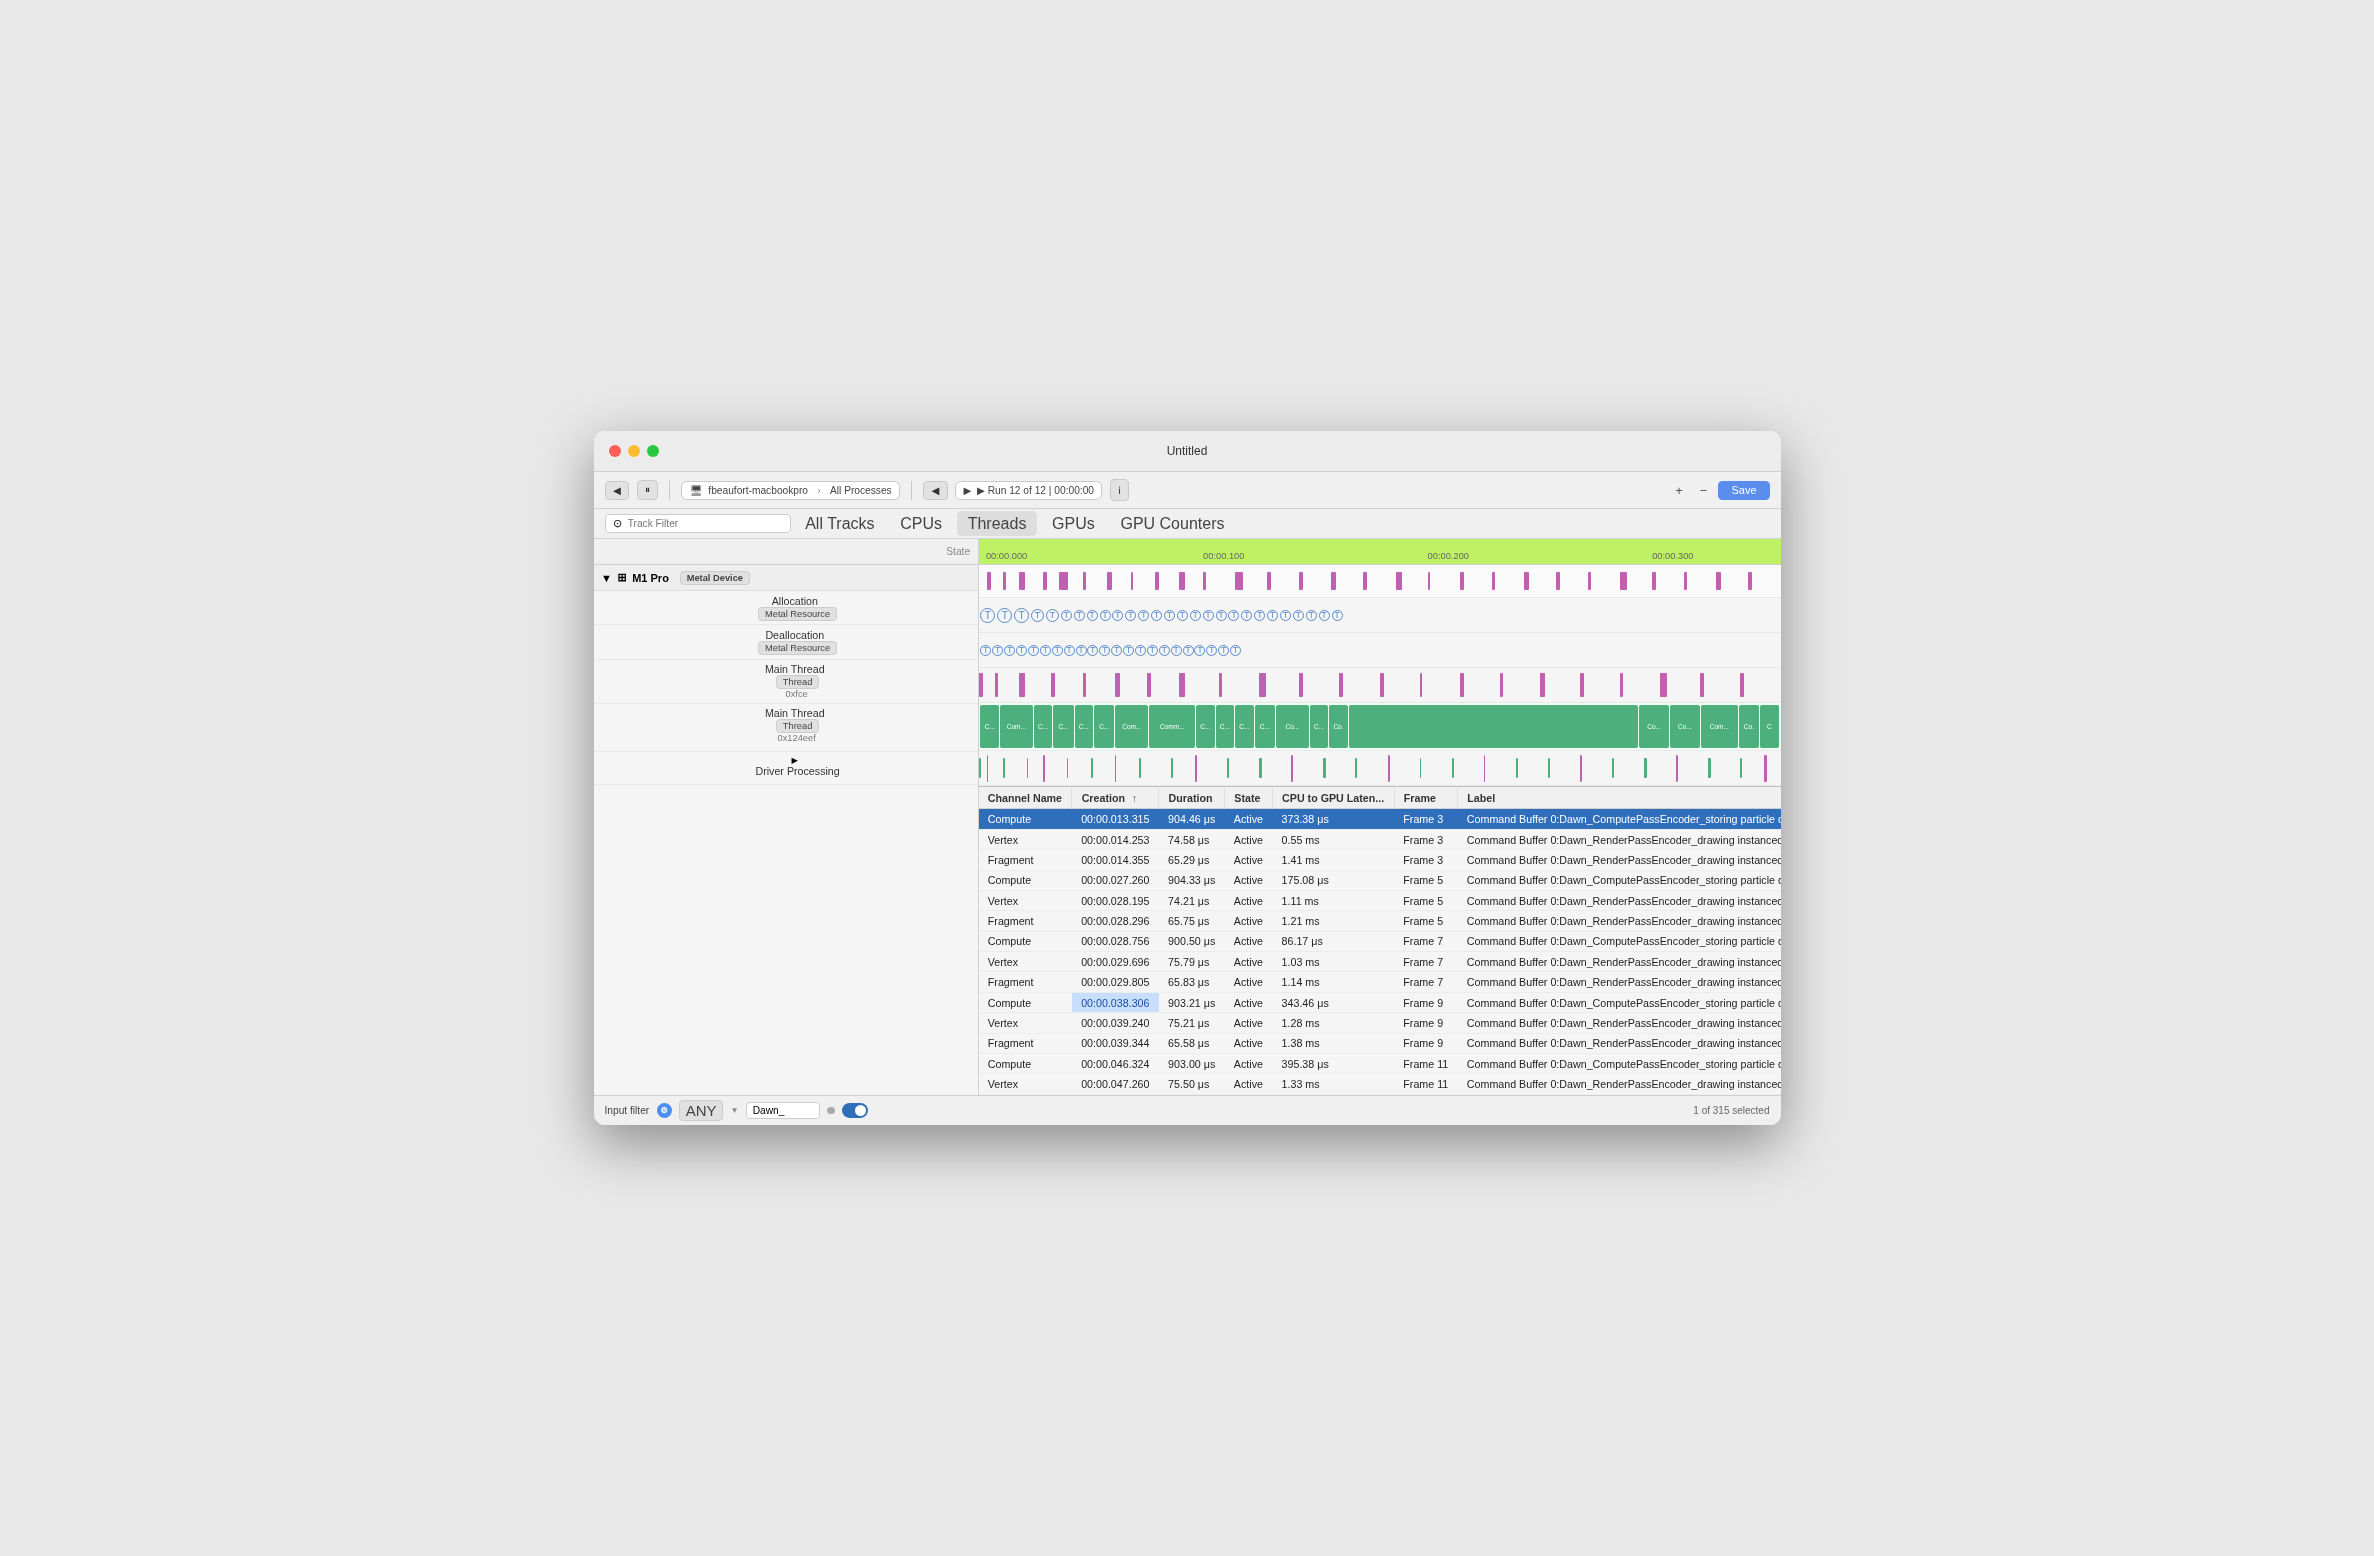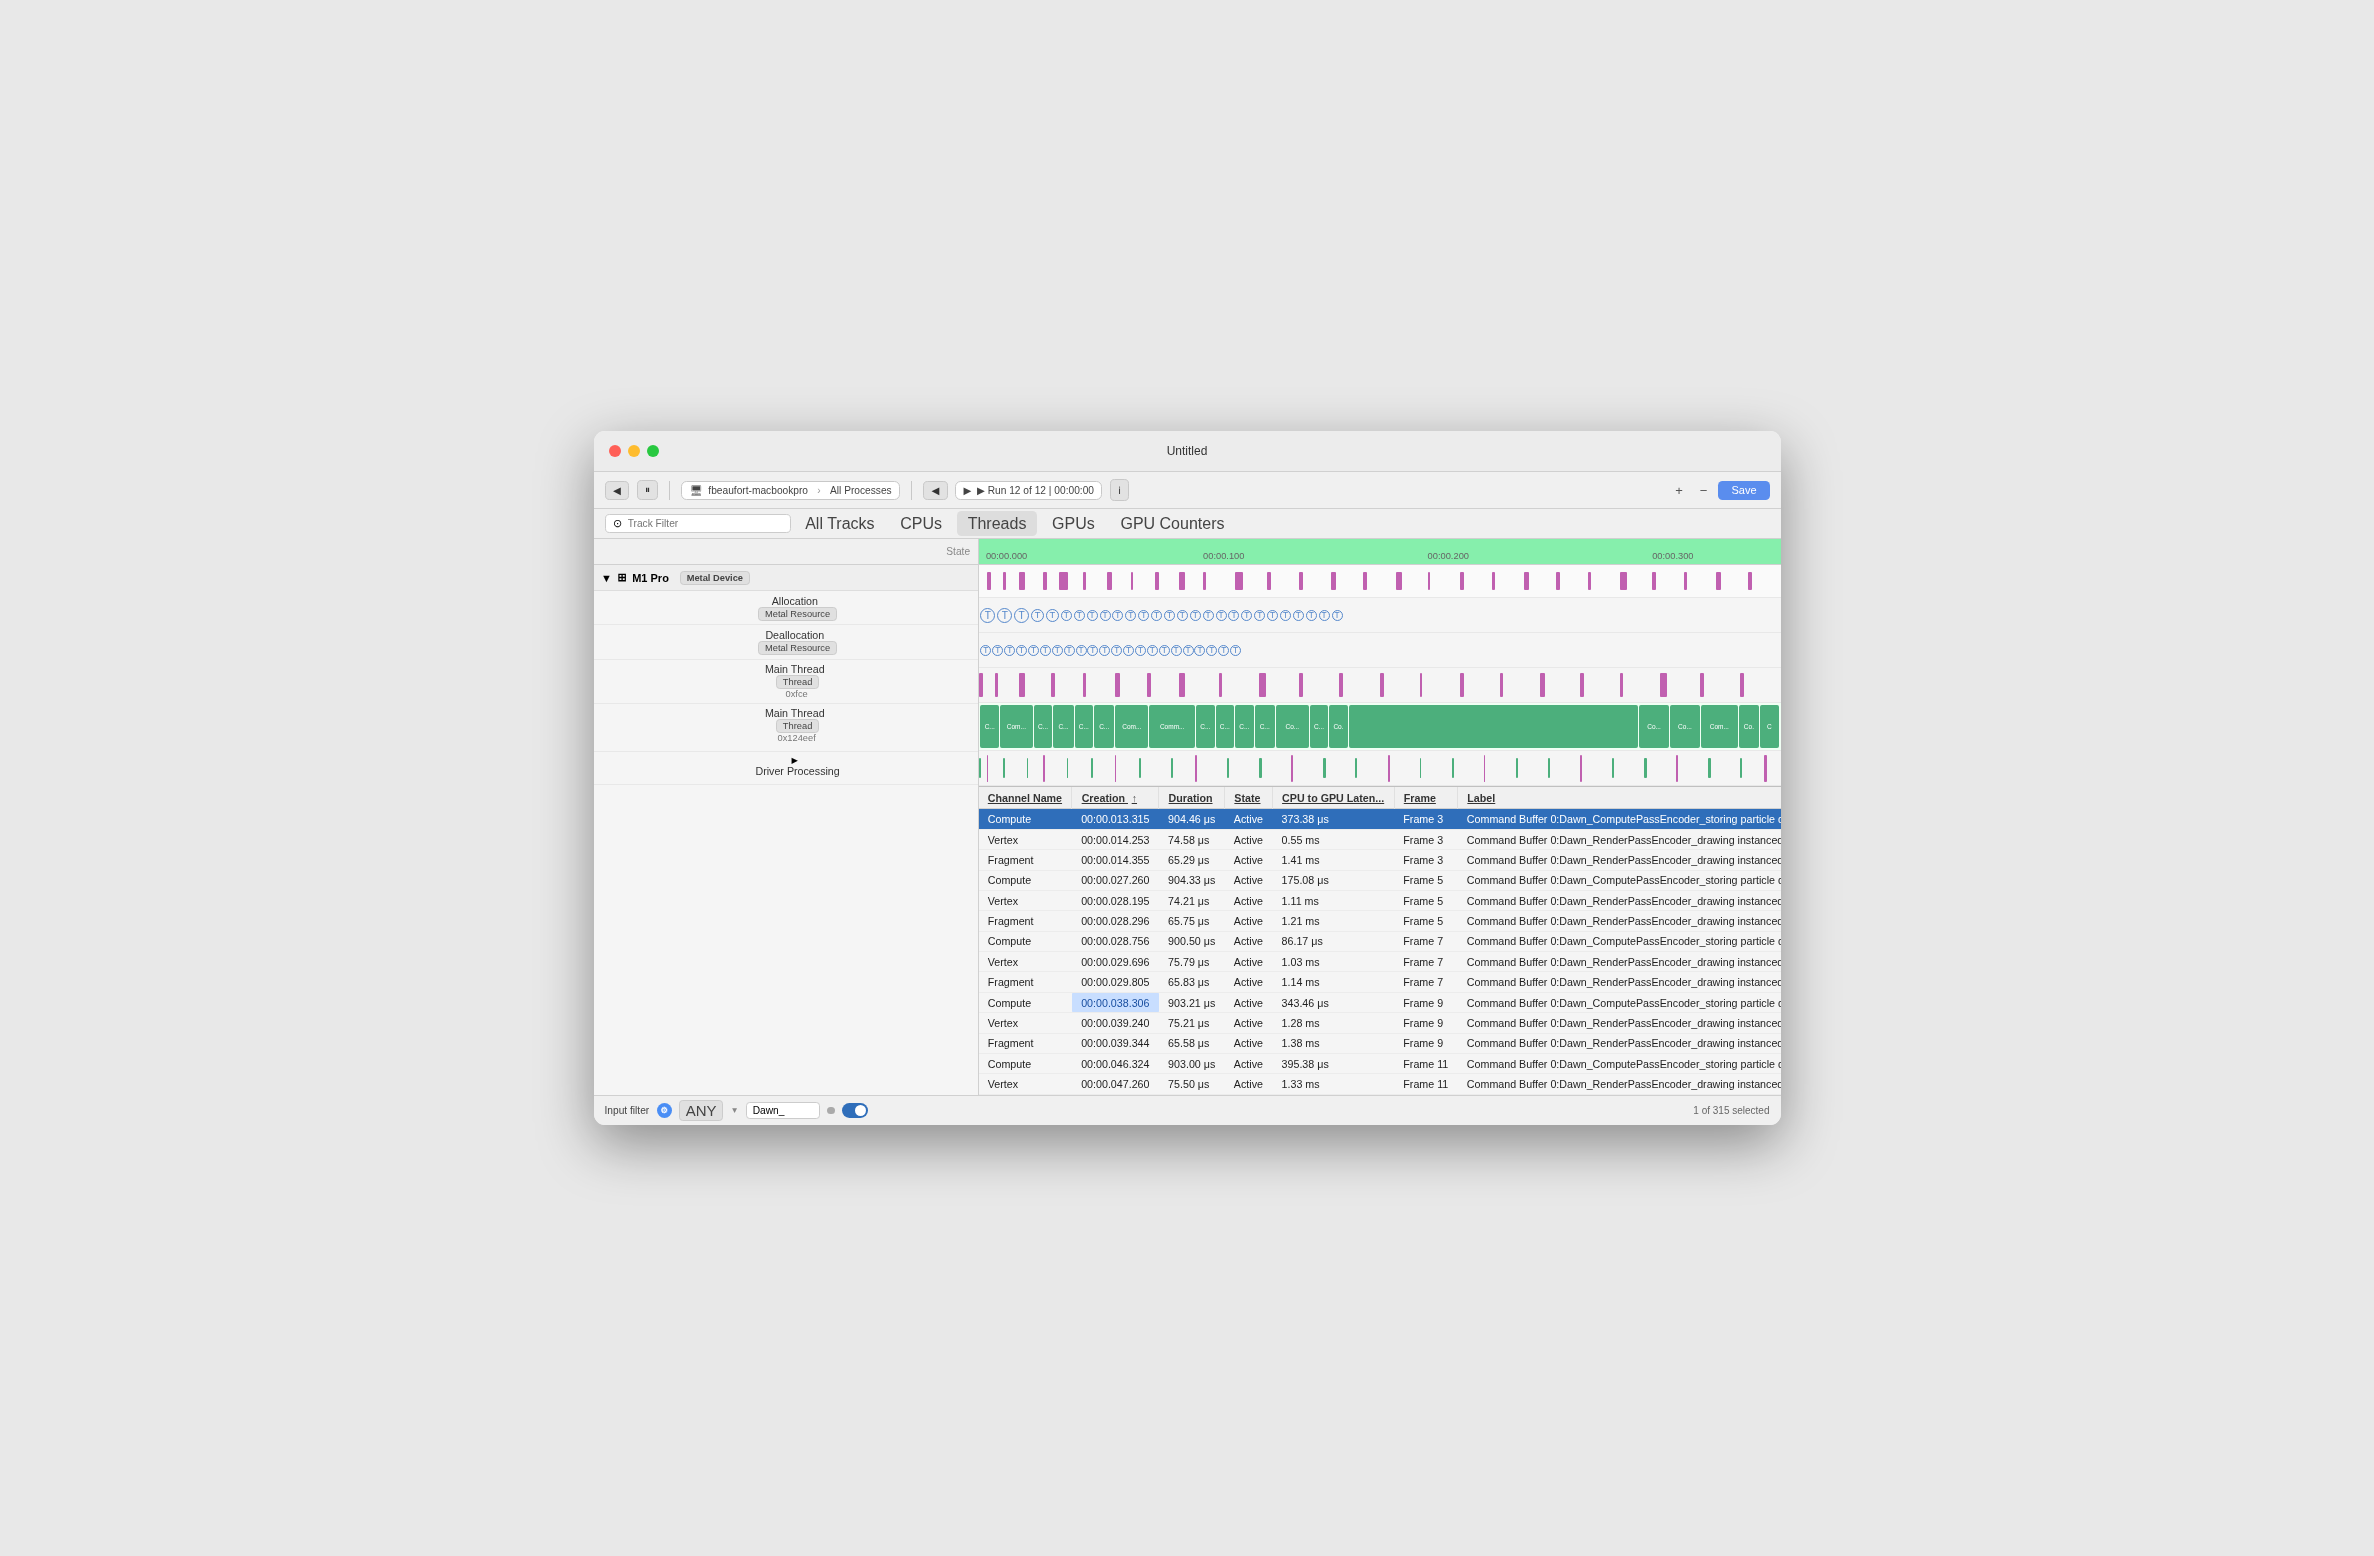--- a/index.html
+++ b/index.html
@@ -188,21 +188,21 @@
     }
     
     .right-panel {
       flex: 1;
       overflow: hidden;
       display: flex;
       flex-direction: column;
     }
     .timeline-ruler {
       height: 26px;
-      background: #86efac;
+      background: #bef264;
       border-bottom: 0.9px solid #d0d0d0;
       display: flex;
       align-items: flex-end;
       padding-bottom: 3.7px;
       position: relative;
       overflow: hidden;
       padding-left: 17px;
     }
     .ruler-tick {
       position: absolute;
@@ -252,21 +252,20 @@
       top: 0;
       z-index: 10;
     }
     th {
       padding: 4.6px 9.3px;
       text-align: left;
       font-weight: 600;
       color: #333;
       white-space: nowrap;
       border-right: 0.9px solid #e0e0e0;
-      text-decoration: underline;
     }
     th:last-child { border-right: none; }
     td {
       padding: 3.7px 9.3px;
       border-bottom: 0.9px solid #ececec;
       white-space: nowrap;
       color: #222;
     }
     tr.selected { background: #2f6eba; }
     tr.selected td { color: white; }

